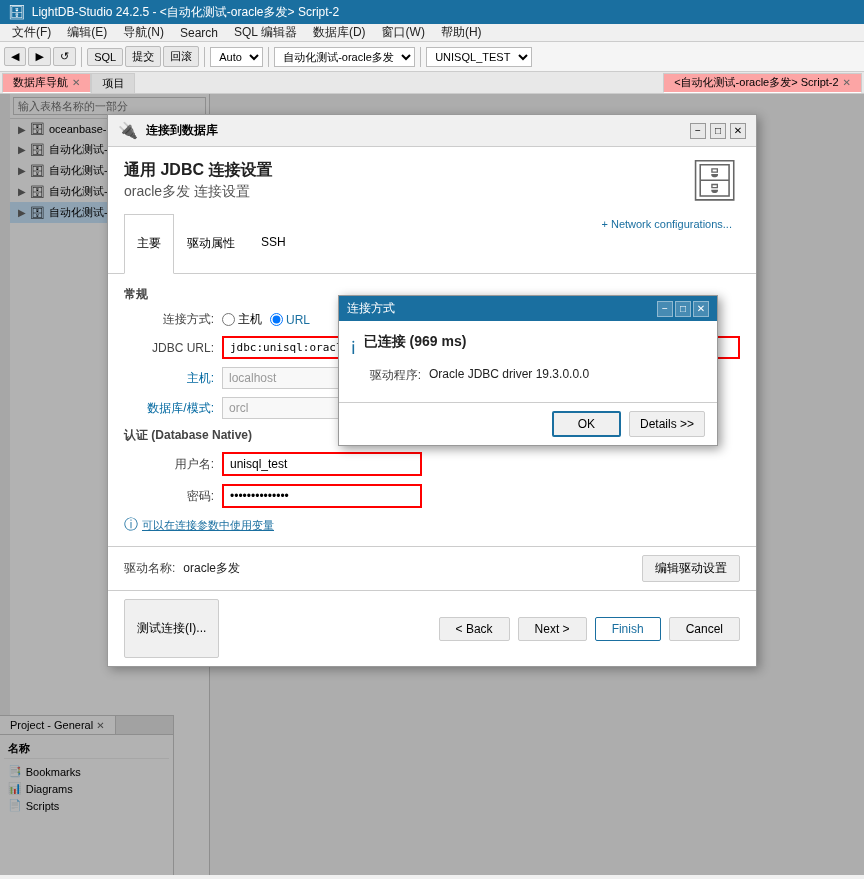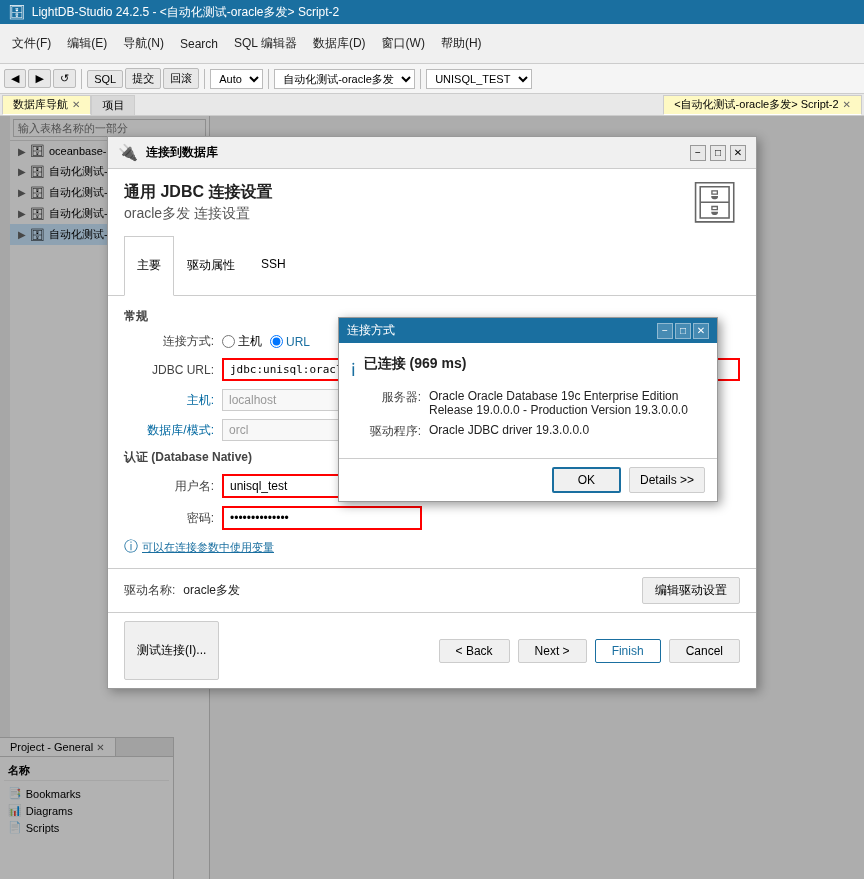--- a/index.html
+++ b/index.html
@@ -17,21 +17,21 @@
     }
     .title-bar-icon { margin-right: 6px; font-size: 14px; }
 
     
     .menu-bar {
       background: #f0f0f0;
       border-bottom: 1px solid #ccc;
       display: flex;
       align-items: center;
       padding: 2px 4px;
-      height: 40px;
+      height: 18px;
       font-size: 12px;
     }
     .menu-item {
       padding: 2px 8px;
       cursor: pointer;
       color: #222;
     }
 
     
     .toolbar {
@@ -74,21 +74,21 @@
       border: 1px solid #ccc;
       border-bottom: none;
       background: #d8d8d8;
       cursor: pointer;
       font-size: 11px;
       display: flex;
       align-items: center;
       gap: 4px;
       height: 20px;
     }
-    .tab-top.active { background: #fef9c3; border-bottom: 1px solid white; }
+    .tab-top.active { background: #fca5a5; border-bottom: 1px solid white; }
     .tab-close { font-size: 10px; color: #666; cursor: pointer; }
 
     
     .main-area {
       display: flex;
       height: calc(879px - 24px - 22px - 30px - 22px);
       position: relative;
     }
 
     
@@ -572,20 +572,21 @@
           <h2>通用 JDBC 连接设置</h2>
           <p>oracle多发 连接设置</p>
         </div>
         <div class="dialog-db-icon">🗄</div>
       </div>
 
       <div class="dialog-tabs">
         <div class="dialog-tab active">主要</div>
         <div class="dialog-tab">驱动属性</div>
         <div class="dialog-tab">SSH</div>
+        <div class="dialog-tab-link">+ Network configurations...</div>
       </div>
 
       <div class="dialog-body">
         <div class="section-label">常规</div>
 
         <div class="form-row">
           <div class="form-label">连接方式:</div>
           <div class="form-control-group">
             <label class="radio-label">
               <input type="radio" name="conntype" style="">
@@ -659,24 +660,20 @@
             <div class="test-win-btn">□</div>
             <div class="test-win-btn">✕</div>
           </div>
         </div>
         <div class="test-dialog-body">
           <div class="test-row">
             <span class="test-icon">ℹ</span>
             <span class="test-connected">已连接 (969 ms)</span>
           </div>
           <div class="test-detail-row">
-            <span class="test-detail-label">服务器:</span>
-            <span class="test-detail-value">Oracle Oracle Database 19c Enterprise Edition Release 19.0.0.0 - Production Version 19.3.0.0.0</span>
-          </div>
-          <div class="test-detail-row">
             <span class="test-detail-label">驱动程序:</span>
             <span class="test-detail-value">Oracle JDBC driver 19.3.0.0.0</span>
           </div>
         </div>
         <div class="test-dialog-footer">
           <button class="test-ok-btn">OK</button>
           <button class="test-details-btn">Details &gt;&gt;</button>
         </div>
       </div>
 

